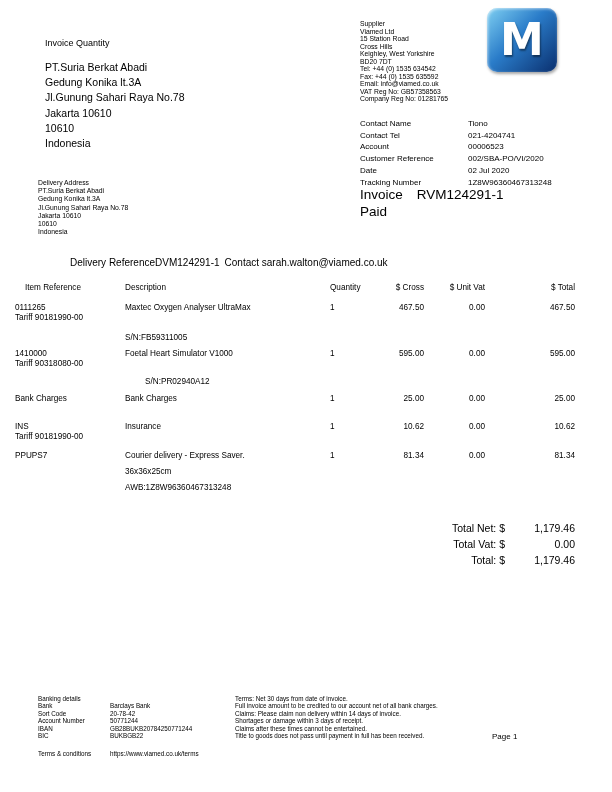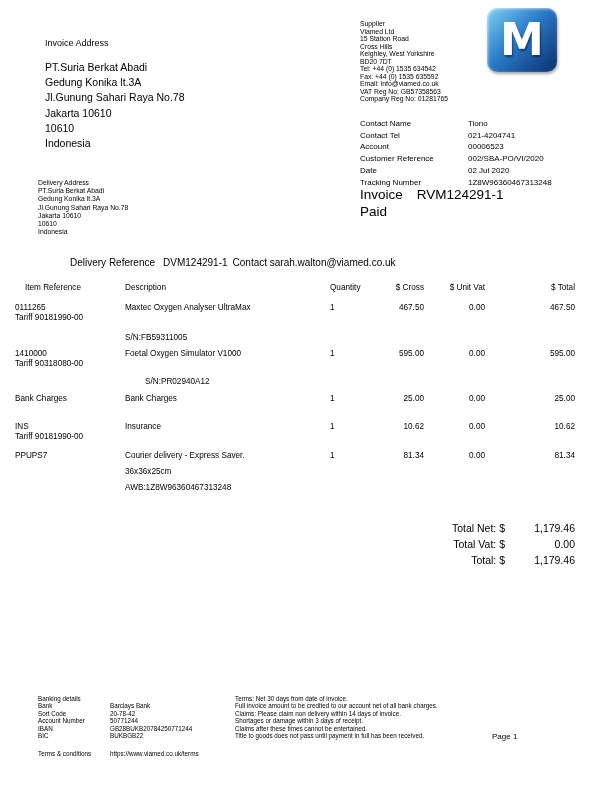--- a/index.html
+++ b/index.html
@@ -39,21 +39,21 @@
 
   
   .inv-title { left:360px; top:186px; font-size:13.5px; line-height:17px; }
   .inv-title .num { margin-left:14px; }
 
   
   .del-addr { left:38px; top:179px; font-size:6.8px; line-height:8.2px; }
 
   
   .del-ref { left:70px; top:257px; font-size:10px; }
-  .del-ref .num { margin-left:8px; }
+  .del-ref .num { }
   .del-ref .contact-txt { margin-left:5px; }
 
   
   .t-row { position:absolute; left:0; width:612px; font-size:8.2px; line-height:10px; }
   .c-ref   { position:absolute; left:15px;  width:105px; }
   .h-ref   { position:absolute; left:25px;  width:93px; }
   .c-desc  { position:absolute; left:125px; width:215px; }
   .c-qty   { position:absolute; left:330px; width:40px; }
   .c-unit  { position:absolute; left:374px; width:50px; text-align:right; }
   .c-uvat  { position:absolute; left:430px; width:55px; text-align:right; }
@@ -80,21 +80,21 @@
 </head>
 <body>
 
 <div class="page">
 
   <div class="logo">
     <span class="logo-m">M</span>
   </div>
 
   <div class="abs inv-addr">
-    <div class="heading">Invoice Address</div>
+    <div class="heading">Invoice Quantity</div>
     <div class="line">PT.Suria Berkat Abadi</div>
     <div class="line">Gedung Konika lt.3A</div>
     <div class="line">Jl.Gunung Sahari Raya No.78</div>
     <div class="line">Jakarta 10610</div>
     <div class="line">10610</div>
     <div class="line">Indonesia</div>
   </div>
 
   <div class="abs supplier">
     <div>Supplier</div>
@@ -181,21 +181,21 @@
     <div class="c-uvat">0.00</div>
     <div class="c-total">467.50</div>
   </div>
 
   <div class="t-row" style="top:349px">
     <div class="c-ref">
       <div>1410000</div>
       <div>Tariff 90318080-00</div>
     </div>
     <div class="c-desc">
-      <div>Foetal Oxygen Simulator V1000</div>
+      <div>Foetal Heart Simulator V1000</div>
       <div class="sub s28">S/N:PR02940A12</div>
     </div>
     <div class="c-qty">1</div>
     <div class="c-unit">595.00</div>
     <div class="c-uvat">0.00</div>
     <div class="c-total">595.00</div>
   </div>
 
   <div class="t-row" style="top:394px">
     <div class="c-ref">

